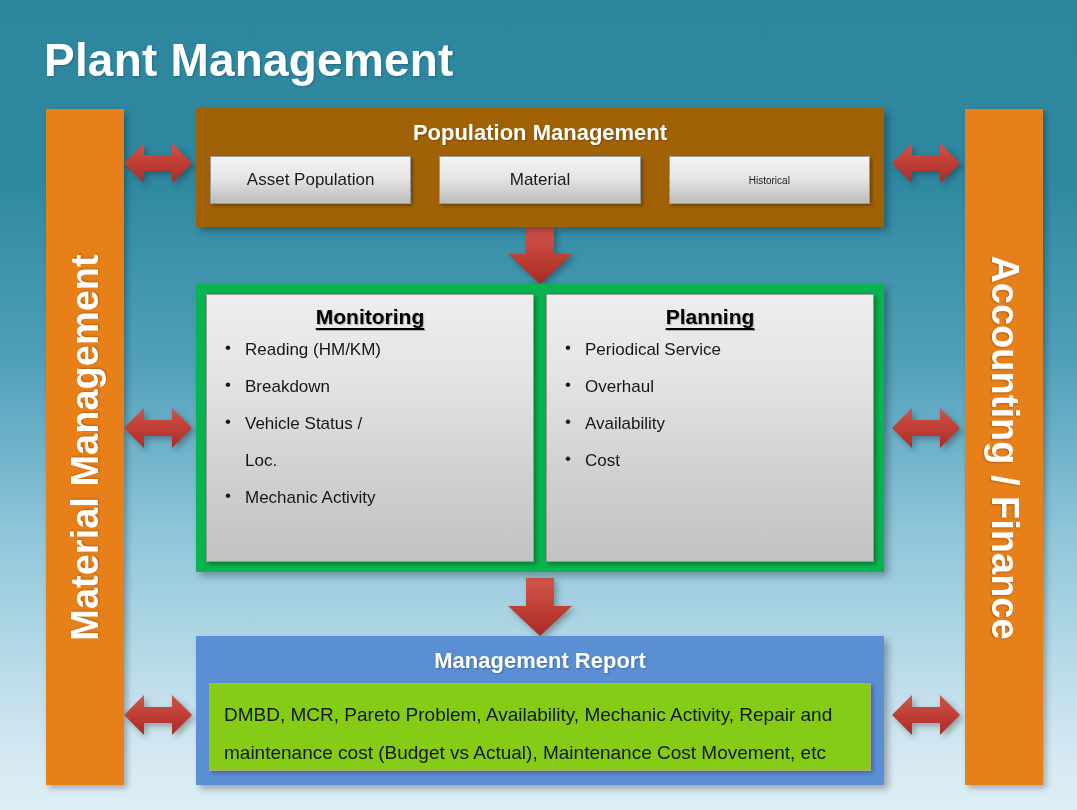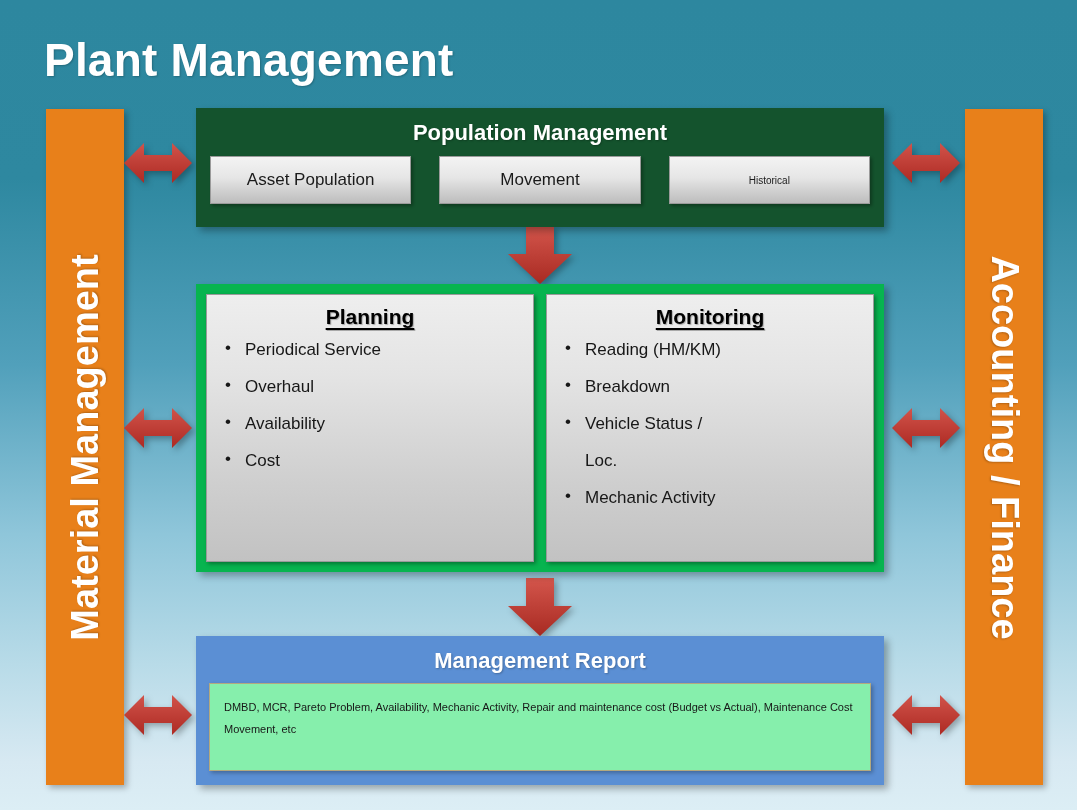--- a/index.html
+++ b/index.html
@@ -56,21 +56,21 @@
   
   .down-arrow{
     position:absolute;width:72px;height:62px;
     filter:drop-shadow(3px 3px 3px rgba(0,0,0,.3));
   }
   .down-arrow svg{display:block;width:100%;height:100%;}
 
   
   .pop-panel{
     position:absolute;left:196px;top:108px;width:688px;height:119px;
-    background:#14532d;
+    background:#a16207;
     box-shadow:4px 4px 7px rgba(0,0,0,.3);
   }
   .pop-title{
     text-align:center;color:#ffffff;font-size:22px;font-weight:bold;
     padding-top:12px;
     text-shadow:1px 1px 2px rgba(0,0,0,.25);
   }
   .pop-buttons{
     display:flex;gap:28px;padding:10px 14px 0 14px;
   }
@@ -124,26 +124,26 @@
     background:#5b8fd4;
     box-shadow:4px 4px 7px rgba(0,0,0,.3);
   }
   .report-title{
     text-align:center;color:#ffffff;font-size:22px;font-weight:bold;
     padding-top:12px;
     text-shadow:1px 1px 2px rgba(0,0,0,.25);
   }
   .report-body{
     margin:9px 13px 0 13px;
-    background:#86efac;
+    background:#84cc16;
     border:1px solid #b3a97f;
     box-shadow:2px 2px 4px rgba(0,0,0,.28);
     height:88px;box-sizing:border-box;
     padding:12px 14px;
-    font-size:11px;color:#171717;line-height:2.0;
+    font-size:19px;color:#171717;line-height:2.0;
   }
 </style>
 </head>
 <body>
 
 <div class="title">Plant Management</div>
 
 <div class="side-bar left">
   <span class="vtext">Material Management</span>
 </div>
@@ -203,47 +203,47 @@
 <div class="down-arrow" style="left:504px;top:576px;">
   <svg viewBox="0 0 72 62">
       <path d="M22 2 L50 2 L50 30 L68 30 L36 60 L4 30 L22 30 Z" fill="url(#gd1)"></path>
     </svg>
 </div>
 
 <div class="pop-panel">
   <div class="pop-title">Population Management</div>
   <div class="pop-buttons">
     <div class="gbtn">Asset Population</div>
-    <div class="gbtn">Movement</div>
+    <div class="gbtn">Material</div>
     <div class="gbtn sm">Historical</div>
   </div>
 </div>
 
 <div class="green-frame">
-
-  <div class="card">
-    <div class="card-title">Planning</div>
-    <ul>
-      <li>Periodical Service</li>
-      <li>Overhaul</li>
-      <li>Availability</li>
-      <li>Cost</li>
-    </ul>
-  </div>
 
   <div class="card">
     <div class="card-title">Monitoring</div>
     <ul>
       <li>Reading (HM/KM)</li>
       <li>Breakdown</li>
       <li>Vehicle Status /</li>
       <li class="cont">Loc.</li>
       <li>Mechanic Activity</li>
     </ul>
   </div>
 
+  <div class="card">
+    <div class="card-title">Planning</div>
+    <ul>
+      <li>Periodical Service</li>
+      <li>Overhaul</li>
+      <li>Availability</li>
+      <li>Cost</li>
+    </ul>
+  </div>
+
 
 </div>
 
 <div class="report-panel">
   <div class="report-title">Management Report</div>
   <div class="report-body">DMBD, MCR, Pareto Problem, Availability, Mechanic Activity, Repair and maintenance cost (Budget vs Actual), Maintenance Cost Movement, etc</div>
 </div>
 
 </body></html>

